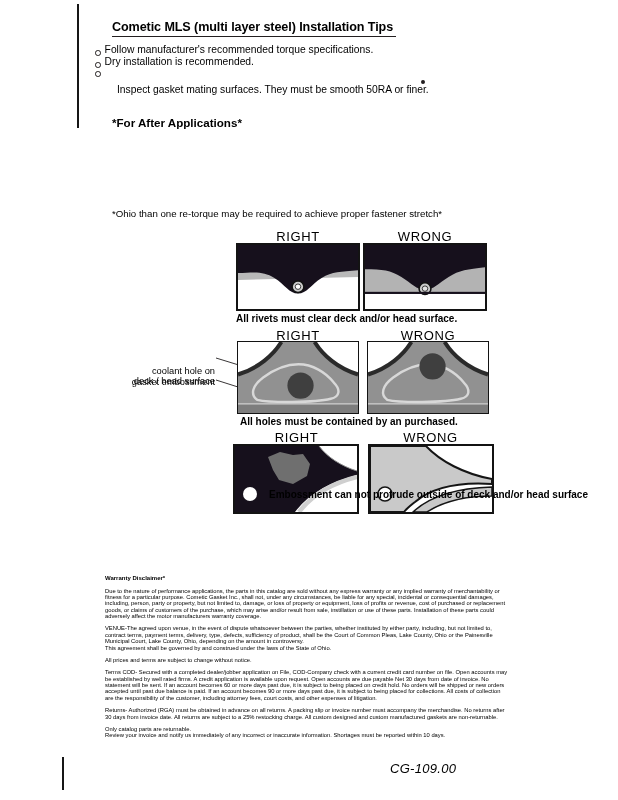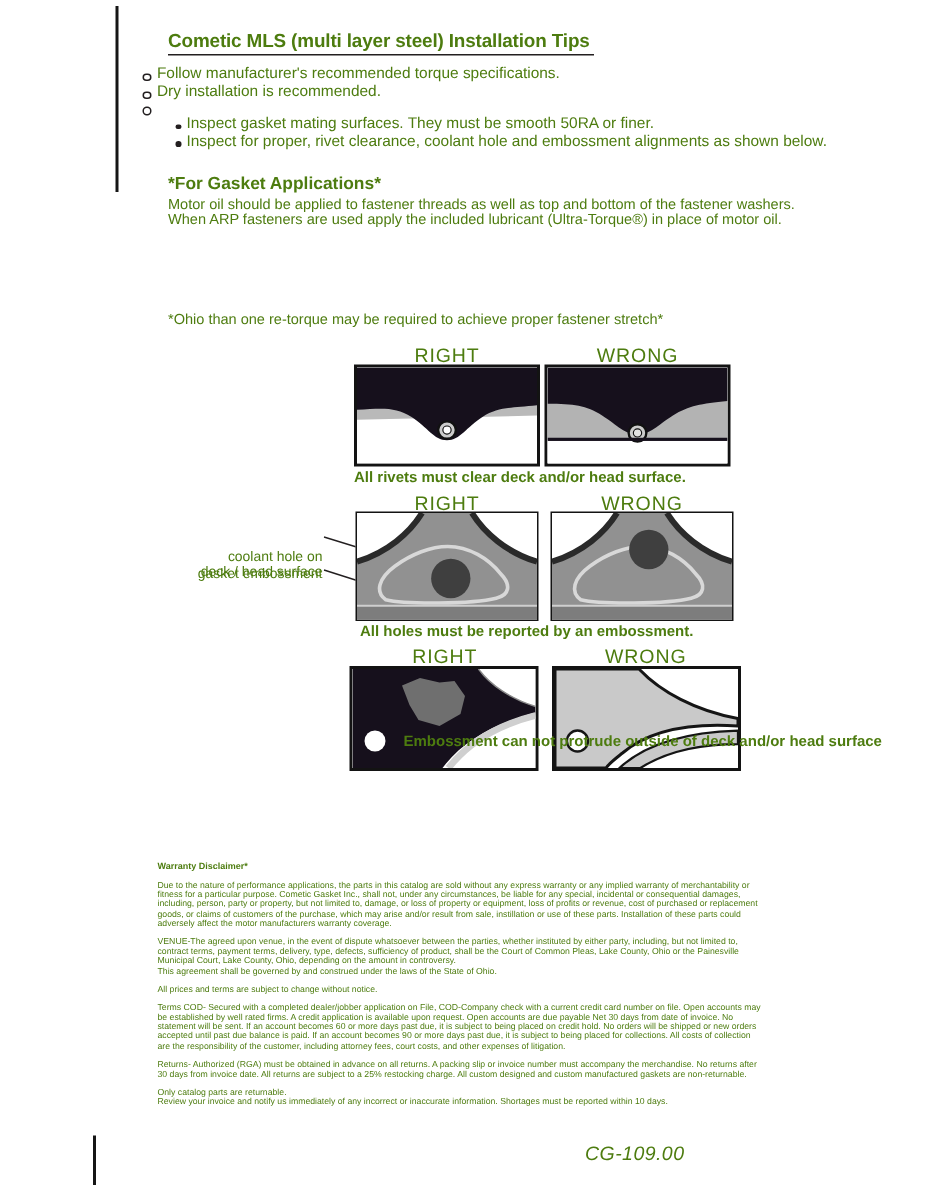--- a/index.html
+++ b/index.html
@@ -1,27 +1,27 @@
 <!DOCTYPE html>
 <html><head>
 <meta charset="utf-8">
 <style>
   html,body{margin:0;padding:0;background:#ffffff;}
   .page{position:relative;width:618px;height:800px;background:#ffffff;overflow:hidden;
-        font-family:"Liberation Sans", sans-serif;color:#4d7c0f;border-radius:21px;}
+        font-family:"Liberation Sans", sans-serif;color:#000000;border-radius:21px;}
   .abs{position:absolute;}
   .preline{white-space:pre-line;}
   .crop-mark{position:absolute;width:2px;background:#161616;}
 
   .doc-title{left:112px;top:20px;font-size:12.6px;font-weight:bold;letter-spacing:-0.1px;
              border-bottom:1.8px solid #231f20;padding:0 3px 2px 0;white-space:nowrap;}
 
   .tips{left:95px;top:44px;font-size:10.3px;line-height:11.8px;}
-  .tip-row{display:flex;align-items:center;white-space:nowrap;}
-  .tip-row.sub{margin-left:22px;}
+  .tip-row{display:flex;align-items:flex-end;white-space:nowrap;}
+  .tip-row.sub{margin-left:22px;flex-direction:column;}
   .marker-open{flex:0 0 auto;width:3.6px;height:3.6px;border:1px solid #231f20;border-radius:50%;
                margin:3.6px 4px 0 0;}
   .marker-dot{flex:0 0 auto;width:3.8px;height:3.8px;background:#231f20;border-radius:50%;
               margin:3.6px 3.5px 0 0;}
 
   .diesel-heading{left:112px;top:116px;font-size:11.6px;font-weight:bold;white-space:nowrap;}
   .body-para{left:112px;width:500px;font-size:9.7px;line-height:10.3px;}
   .para1{top:132px;} .para2{top:166px;} .para3{top:209px;}
 
   .col-label{font-size:13px;letter-spacing:0.6px;text-align:center;width:124px;white-space:nowrap;}
@@ -59,29 +59,23 @@
       <span class="marker-open"></span>
       <span>Dry installation is recommended.</span>
     </div>
     <div class="tip-row">
       <span class="marker-open"></span>
     </div>
     <div class="tip-row sub">
       <span class="marker-dot"></span>
       <span>Inspect gasket mating surfaces.  They must be smooth 50RA or finer.</span>
     </div>
-    <div class="tip-row sub">
-      <span class="marker-dot"></span>
-      <span>Inspect for proper, rivet clearance, coolant hole and embossment alignments as shown below.</span>
-    </div>
   </div>
 
-  <div class="abs diesel-heading">*For Gasket Applications*</div>
-  <div class="abs body-para para1 preline">Motor oil should be applied to fastener threads as well as top and bottom of the fastener washers.
-When ARP fasteners are used apply the included lubricant (Ultra-Torque®) in place of motor oil.</div>
+  <div class="abs diesel-heading">*For After Applications*</div>
   <div class="abs body-para para3">*Ohio than one re-torque may be required to achieve proper fastener stretch*</div>
 
   <div class="abs col-label" style="left:236px;top:229px;">RIGHT</div>
   <div class="abs col-label" style="left:363px;top:229px;">WRONG</div>
 
   <div class="panel" style="left:236px;top:243px;width:124px;height:68px;">
     <svg viewBox="0 0 122 66" preserveAspectRatio="none">
       <rect width="122" height="66" fill="#ffffff"></rect>
       <path d="M0,26 L122,23 L122,33 L0,36 Z" fill="#b9b9b9"></path>
       <path d="M0,0 H122 V26 C104,28 96,27 85,34 C74,41 70,50 61,50 C52,50 48,41 37,34 C26,27 18,28 0,29 Z" fill="#16101c"></path>
@@ -132,21 +126,21 @@
       <path d="M0,0 H43 C35,13 20,26 0,32 Z" fill="#ffffff"></path>
       <path d="M43,0 C35,13 20,26 0,32" stroke="#2a2a2a" stroke-width="4" fill="none"></path>
       <path d="M119,0 H76 C84,13 99,26 119,32 Z" fill="#ffffff"></path>
       <path d="M76,0 C84,13 99,26 119,32" stroke="#2a2a2a" stroke-width="4" fill="none"></path>
       <rect x="0" y="61" width="119" height="9" fill="#7d7d7d"></rect>
       <line x1="0" y1="61" x2="119" y2="61" stroke="#cfcfcf" stroke-width="1.4"></line>
       <path d="M19,57 C12,52 14,43 25,35 C36,27 49,22 60,22 C74,22 87,30 95,40 C102,47 101,54 92,56 C76,60 31,60 19,57 Z" fill="none" stroke="#d8d8d8" stroke-width="2.4"></path>
       <circle cx="64" cy="24" r="13" fill="#3f3f3f"></circle>
     </svg>
   </div>
-  <div class="abs diagram-caption" style="left:240px;top:416px;">All holes must be reported by an embossment.</div>
+  <div class="abs diagram-caption" style="left:240px;top:416px;">All holes must be contained by an purchased.</div>
 
   <div class="abs col-label" style="left:234px;top:430px;width:125px;">RIGHT</div>
   <div class="abs col-label" style="left:368px;top:430px;width:125px;">WRONG</div>
 
   <div class="panel" style="left:233px;top:444px;width:126px;height:70px;">
     <svg viewBox="0 0 122 66" preserveAspectRatio="none">
       <rect width="122" height="66" fill="#ffffff"></rect>
       <path d="M0,0 H84 C92,11 106,20 122,25 L122,29 C96,36 74,47 60,66 L0,66 Z" fill="#16101c"></path>
       <path d="M84,0 C92,11 106,20 122,25" stroke="#8a8a8a" stroke-width="1" fill="none"></path>
       <path d="M64,66 C78,48 98,37 122,31" stroke="#cfcfcf" stroke-width="4.5" fill="none"></path>

